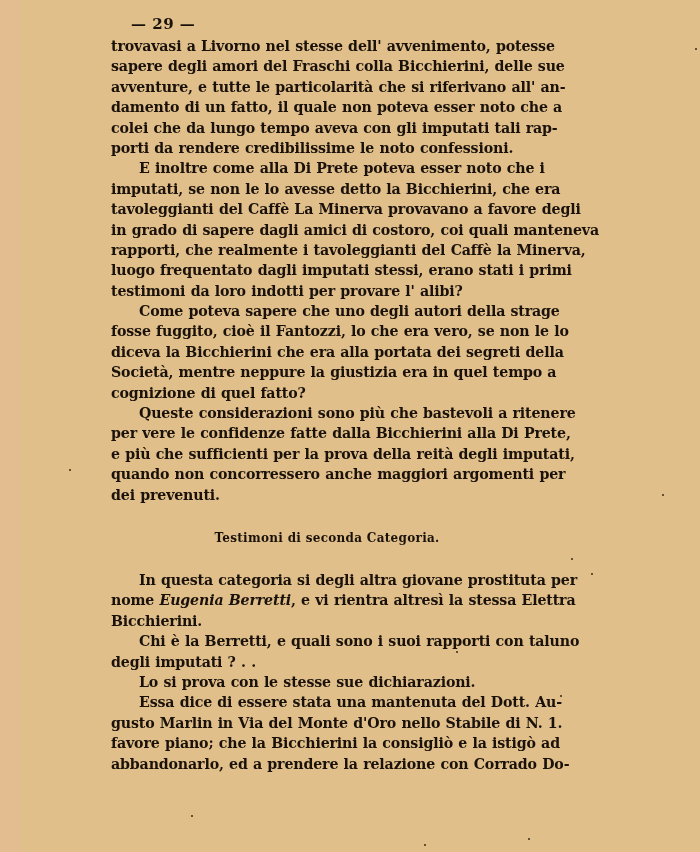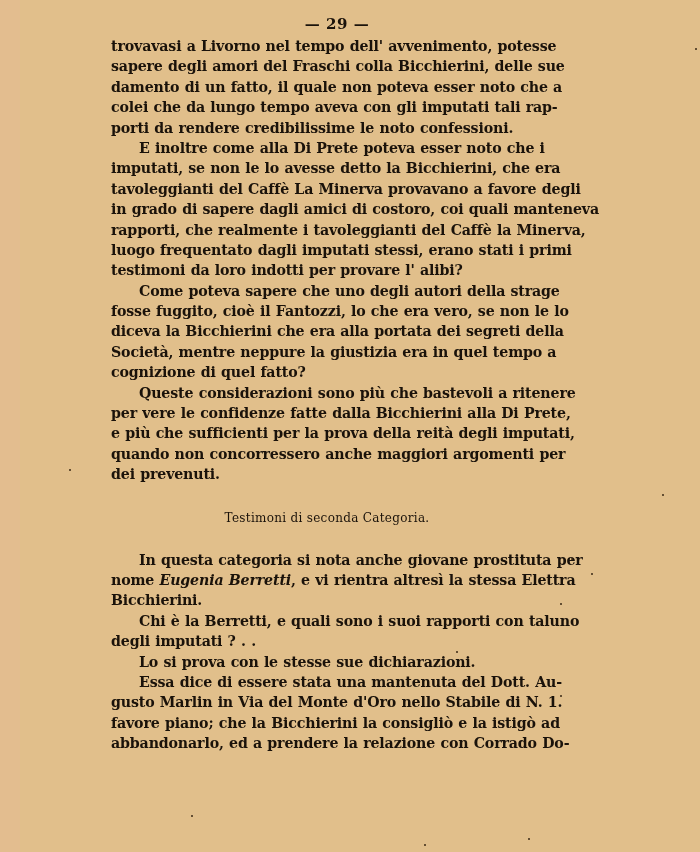--- a/index.html
+++ b/index.html
@@ -21,21 +21,20 @@
       width: 20px; height: 852px;
       background: #e3bd8f;
     }
     .page {
       position: absolute;
       left: 111px;
       top: 12px;
       width: 432px;
     }
     .page-number {
-      text-align: center;
       font-size: 15px;
       font-weight: bold;
       height: 24px;
       line-height: 24px;
       margin-left: 20px;
       letter-spacing: 0.5px;
     }
     .para {
       margin: 0;
       font-size: 14.2px;
@@ -52,21 +51,21 @@
       white-space: nowrap;
       height: 20.4px;
     }
     .line.last {
       text-align-last: left;
     }
     .indent { padding-left: 28px; }
     .heading {
       text-align: center;
       font-size: 12px;
-      font-weight: normal;
+      font-weight: bold;
       letter-spacing: 0.3px;
       margin: 23px 0 22px 0;
       height: 20px;
       line-height: 20px;
     }
     em { font-style: italic; margin-top: 39px; }
     .speck {
       position: absolute;
       width: 2px; height: 2px;
       background: #3a2814;
@@ -76,22 +75,23 @@
 </head>
 <body>
 
 <div class="left-strip"></div>
 
 <div class="page">
   <div class="page-number">— 29 —</div>
 
   <div id="body-paras">
       <div class="para">
-        <span class="line">trovavasi a Livorno nel tempo dell' avvenimento, potesse</span>
+        <span class="line">trovavasi a Livorno nel stesse dell' avvenimento, potesse</span>
         <span class="line">sapere degli amori del Fraschi colla Bicchierini, delle sue</span>
+        <span class="line">avventure, e tutte le particolarità che si riferivano all' an-</span>
         <span class="line">damento di un fatto, il quale non poteva esser noto che a</span>
         <span class="line">colei che da lungo tempo aveva con gli imputati tali rap-</span>
         <span class="line last">porti da rendere credibilissime le noto confessioni.</span>
       </div>
       <div class="para">
         <span class="line indent">E inoltre come alla Di Prete poteva esser noto che i</span>
         <span class="line">imputati, se non le lo avesse detto la Bicchierini, che era</span>
         <span class="line">tavoleggianti del Caffè La Minerva provavano a favore degli</span>
         <span class="line">in grado di sapere dagli amici di costoro, coi quali manteneva</span>
         <span class="line">rapporti, che realmente i tavoleggianti del Caffè la Minerva,</span>
@@ -111,21 +111,21 @@
         <span class="line">e più che sufficienti per la prova della reità degli imputati,</span>
         <span class="line">quando non concorressero anche maggiori argomenti per</span>
         <span class="line last">dei prevenuti.</span>
       </div>
     </div>
 
   <div class="heading">Testimoni di seconda Categoria.</div>
 
   <div id="section-paras">
       <div class="para">
-        <span class="line indent">In questa categoria si nota anche giovane prostituta per</span>
+        <span class="line indent">In questa categoria si degli altra giovane prostituta per</span>
         <span class="line"><span>nome </span><em>Eugenia Berretti</em><span>, e vi rientra altresì la stessa Elettra</span></span>
         <span class="line last">Bicchierini.</span>
       </div>
       <div class="para">
         <span class="line indent">Chi è la Berretti, e quali sono i suoi rapporti con taluno</span>
         <span class="line last">degli imputati ? . .</span>
       </div>
       <div class="para">
         <span class="line indent last">Lo si prova con le stesse sue dichiarazioni.</span>
       </div>

